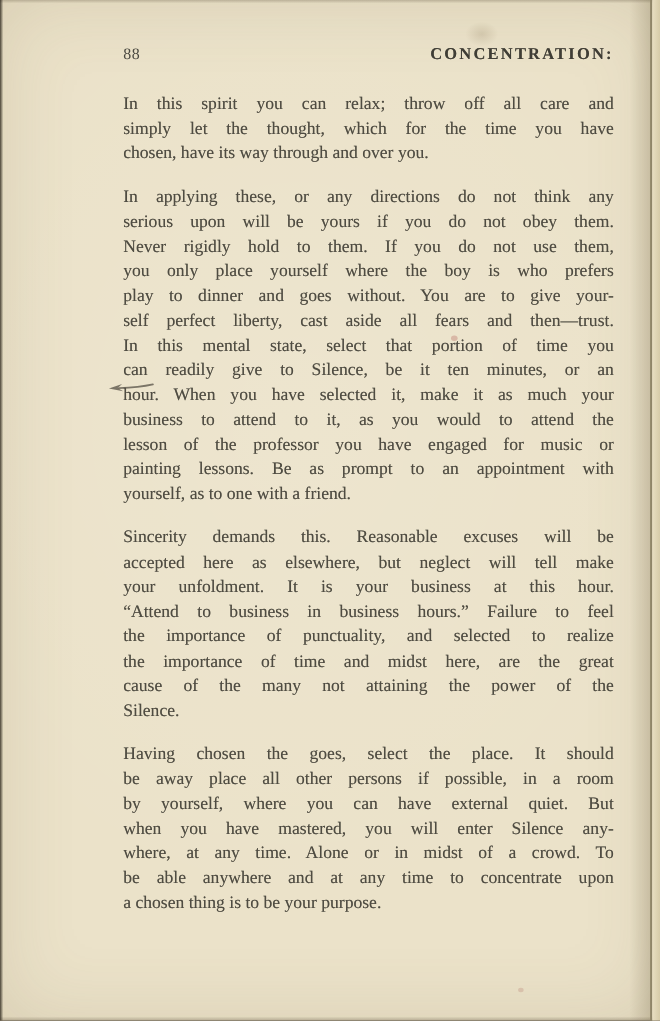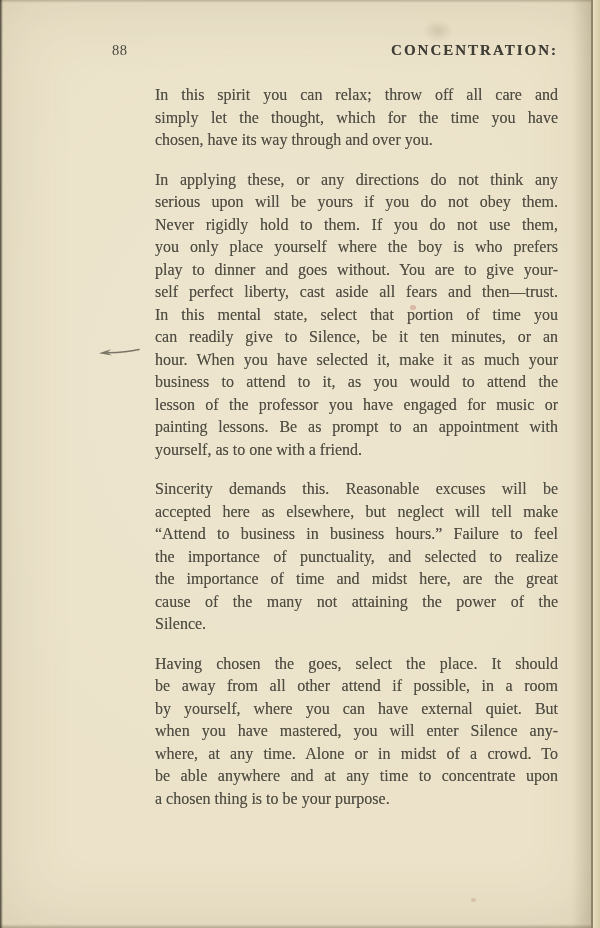--- a/index.html
+++ b/index.html
@@ -68,21 +68,20 @@
   }
   .para { margin: 0 0 17px 0; }
   .line {
     height: 22.5px;
     line-height: 22.5px;
     text-align: justify;
     text-align-last: justify;
     overflow: hidden;
     white-space: normal;
     text-shadow: 0 0 0.6px rgba(79,76,66,0.55);
-    margin-left: 43px;
   }
   .line.last {
     text-align-last: left;
   }
   
   .pencil-mark {
     position: absolute; left: 97px; top: 346px; width: 44px; height: 13px;
   }
   .smudge {
     position: absolute; left: 418px; top: 16px; width: 40px; height: 30px;
@@ -136,29 +135,30 @@
         <div class="line">can readily give to Silence, be it ten minutes, or an</div>
         <div class="line">hour. When you have selected it, make it as much your</div>
         <div class="line">business to attend to it, as you would to attend the</div>
         <div class="line">lesson of the professor you have engaged for music or</div>
         <div class="line">painting lessons. Be as prompt to an appointment with</div>
         <div class="line last">yourself, as to one with a friend.</div>
       </div>
       <div class="para">
         <div class="line">Sincerity demands this. Reasonable excuses will be</div>
         <div class="line">accepted here as elsewhere, but neglect will tell make</div>
+        <div class="line">your unfoldment. It is your business at this hour.</div>
         <div class="line">“Attend to business in business hours.” Failure to feel</div>
         <div class="line">the importance of punctuality, and selected to realize</div>
         <div class="line">the importance of time and midst here, are the great</div>
         <div class="line">cause of the many not attaining the power of the</div>
         <div class="line last">Silence.</div>
       </div>
       <div class="para">
         <div class="line">Having chosen the goes, select the place. It should</div>
-        <div class="line">be away from all other attend if possible, in a room</div>
+        <div class="line">be away place all other persons if possible, in a room</div>
         <div class="line">by yourself, where you can have external quiet. But</div>
         <div class="line">when you have mastered, you will enter Silence any-</div>
         <div class="line">where, at any time. Alone or in midst of a crowd. To</div>
         <div class="line">be able anywhere and at any time to concentrate upon</div>
         <div class="line last">a chosen thing is to be your purpose.</div>
       </div>
     </div>
 
   <svg class="pencil-mark" viewBox="0 0 44 13" xmlns="http://www.w3.org/2000/svg">
     <path d="M42 3.5 C33 5.5 22 6.5 11 6.8" fill="none" stroke="rgba(85,80,70,0.75)" stroke-width="1.6" stroke-linecap="round"></path>

